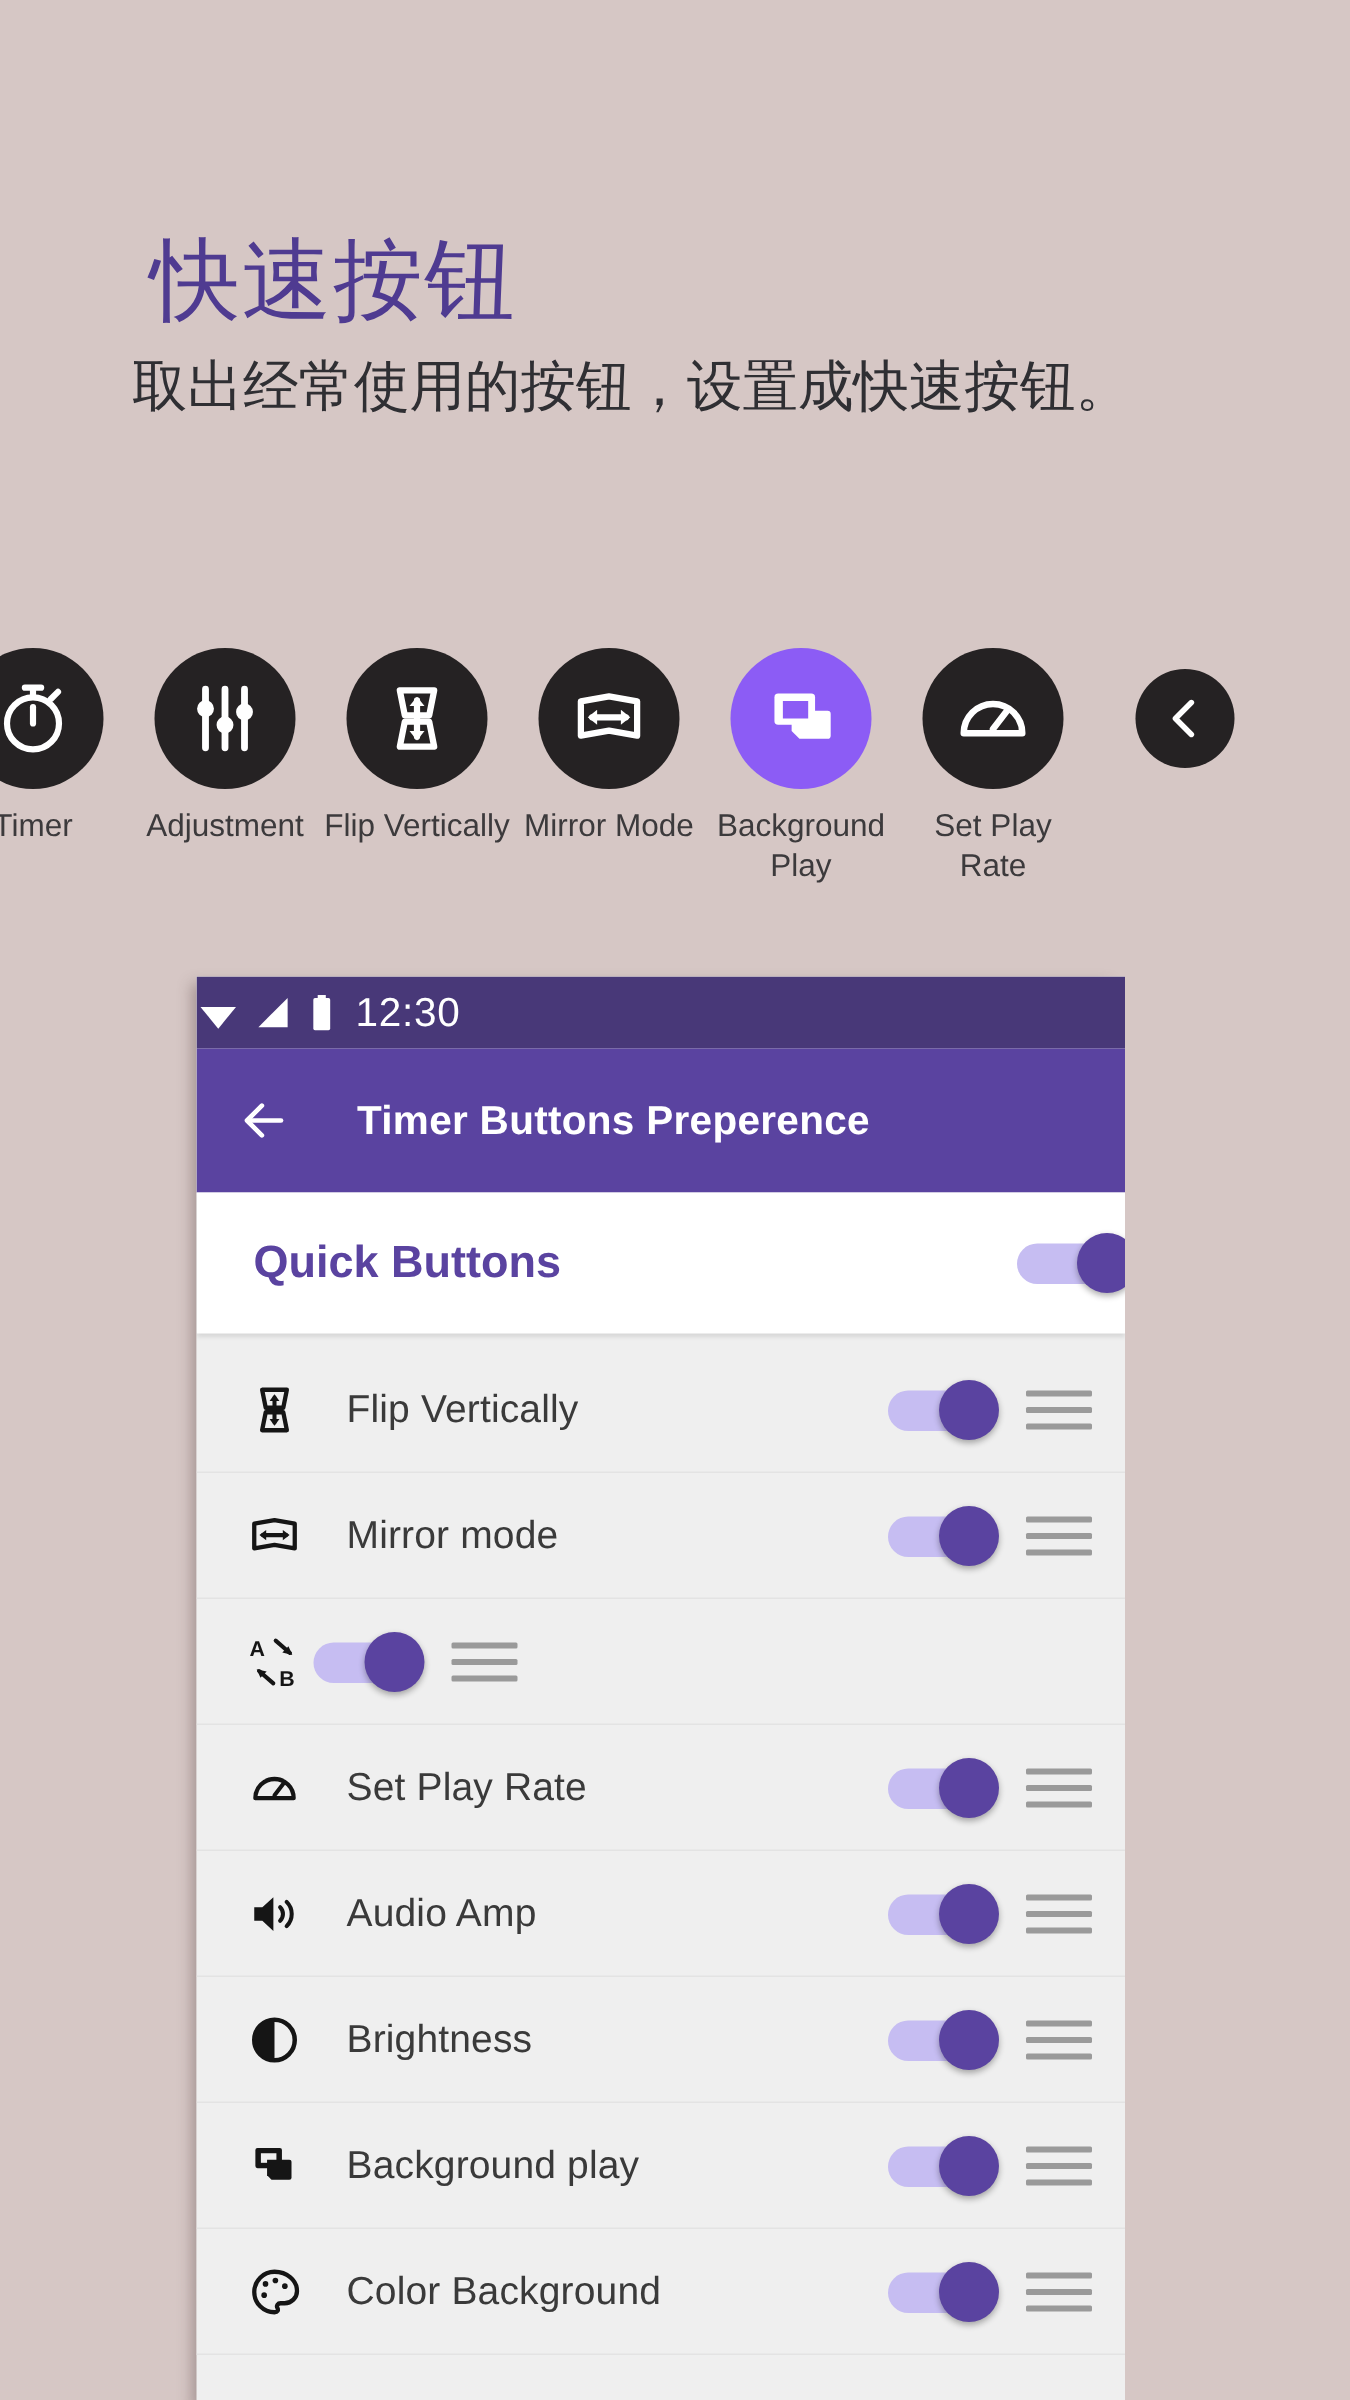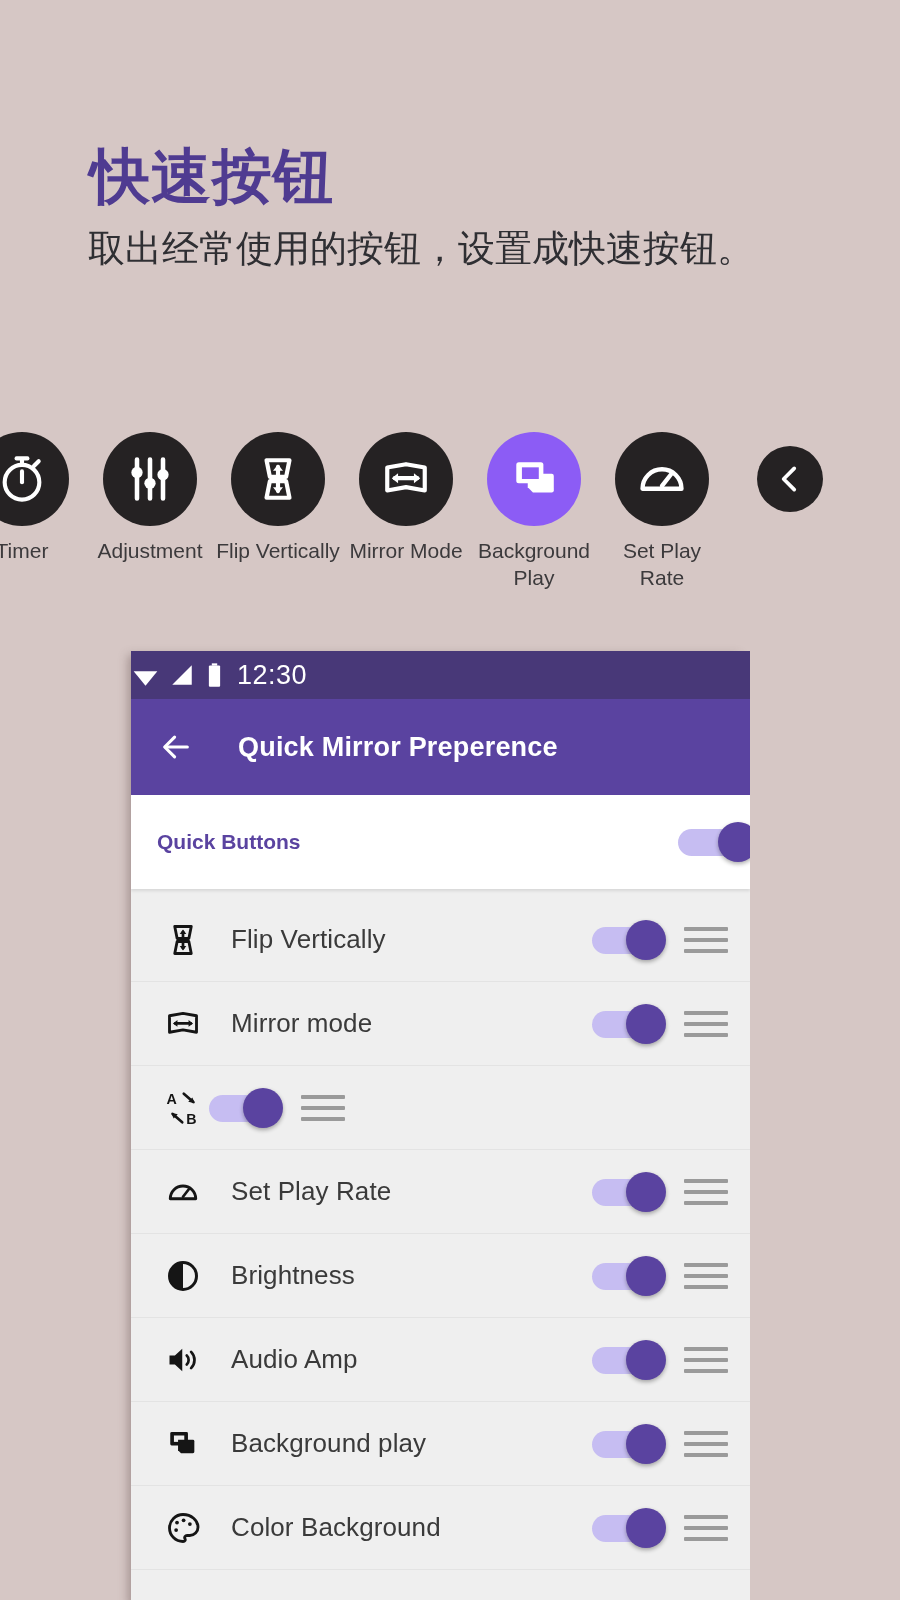--- a/index.html
+++ b/index.html
@@ -19,22 +19,22 @@
   .promo {
     position: absolute;
     left: 88px;
     top: 140px;
     width: 760px;
   }
   .promo-title {
     font-size: 60px;
     line-height: 1.15;
     color: #4f3b91;
-    font-weight: 700;
-    margin: 2px;
+    font-weight: 400;
+    margin: 12px;
     letter-spacing: 1px;
   }
   .promo-sub {
     font-size: 37px;
     line-height: 1.2;
     color: #2f2f33;
     font-weight: 400;
     margin: 16px 0 0 0;
     letter-spacing: 0px;
     font-family: Liberation Serif, serif;
@@ -131,23 +131,24 @@
     display: flex;
     align-items: center;
     padding: 0 0 0 26px;
     box-sizing: border-box;
     box-shadow: 0 2px 3px rgba(0,0,0,.10);
     position: relative;
     z-index: 2;
   }
   .master-label {
     color: #5a43a0;
-    font-size: 21px;
+    font-size: 30px;
     font-weight: bold;
     flex: 1;
+    margin-left: 12px;
   }
   .list {
     background: #efefef;
     padding-top: 9px;
   }
   .row {
     height: 84px;
     display: flex;
     align-items: center;
     padding: 0 0 0 26px;
@@ -324,21 +325,21 @@
       <rect x="2" y="3" width="10" height="19" rx="1" fill="#fff"></rect>
     </svg>
     <span class="status-time">12:30</span>
   </div>
 
   <div class="appbar">
     <svg width="34" height="34" viewBox="0 0 24 24">
       <path d="M20 12 H4.5" stroke="#fff" stroke-width="2.2" stroke-linecap="round"></path>
       <path d="M11 5 L4 12 L11 19" fill="none" stroke="#fff" stroke-width="2.2" stroke-linecap="round" stroke-linejoin="round"></path>
     </svg>
-    <span class="appbar-title">Quick Mirror Preperence</span>
+    <span class="appbar-title">Timer Buttons Preperence</span>
   </div>
 
   <div class="master-card">
     <span class="master-label">Quick Buttons</span>
     <div class="toggle master">
       <div class="track"></div>
       <div class="thumb"></div>
     </div>
   </div>
 
@@ -424,45 +425,45 @@
       <div class="drag-handle">
         <span></span>
         <span></span>
         <span></span>
       </div>
     </div>
 
     <div class="row">
       <div class="row-icon">
         <svg width="36" height="36" viewBox="0 0 24 24">
-          <circle cx="12" cy="12" r="9" fill="none" stroke="#151515" stroke-width="2"></circle>
-          <path d="M12 3 a9 9 0 0 0 0 18 z" fill="#151515"></path>
-        </svg>
-      </div>
-      <span class="row-label">Brightness</span>
-      <div class="toggle">
-        <div class="track"></div>
-        <div class="thumb"></div>
-      </div>
-      <div class="drag-handle">
-        <span></span>
-        <span></span>
-        <span></span>
-      </div>
-    </div>
-
-    <div class="row">
-      <div class="row-icon">
-        <svg width="36" height="36" viewBox="0 0 24 24">
           <path d="M3 9 h3.6 L11.5 4.5 v15 L6.6 15 H3 z" fill="#151515"></path>
           <path d="M14.5 9 a4.2 4.2 0 0 1 0 6" fill="none" stroke="#151515" stroke-width="1.8" stroke-linecap="round"></path>
           <path d="M17.4 6.6 a7.6 7.6 0 0 1 0 10.8" fill="none" stroke="#151515" stroke-width="1.8" stroke-linecap="round"></path>
         </svg>
       </div>
       <span class="row-label">Audio Amp</span>
+      <div class="toggle">
+        <div class="track"></div>
+        <div class="thumb"></div>
+      </div>
+      <div class="drag-handle">
+        <span></span>
+        <span></span>
+        <span></span>
+      </div>
+    </div>
+
+    <div class="row">
+      <div class="row-icon">
+        <svg width="36" height="36" viewBox="0 0 24 24">
+          <circle cx="12" cy="12" r="9" fill="none" stroke="#151515" stroke-width="2"></circle>
+          <path d="M12 3 a9 9 0 0 0 0 18 z" fill="#151515"></path>
+        </svg>
+      </div>
+      <span class="row-label">Brightness</span>
       <div class="toggle">
         <div class="track"></div>
         <div class="thumb"></div>
       </div>
       <div class="drag-handle">
         <span></span>
         <span></span>
         <span></span>
       </div>
     </div>

